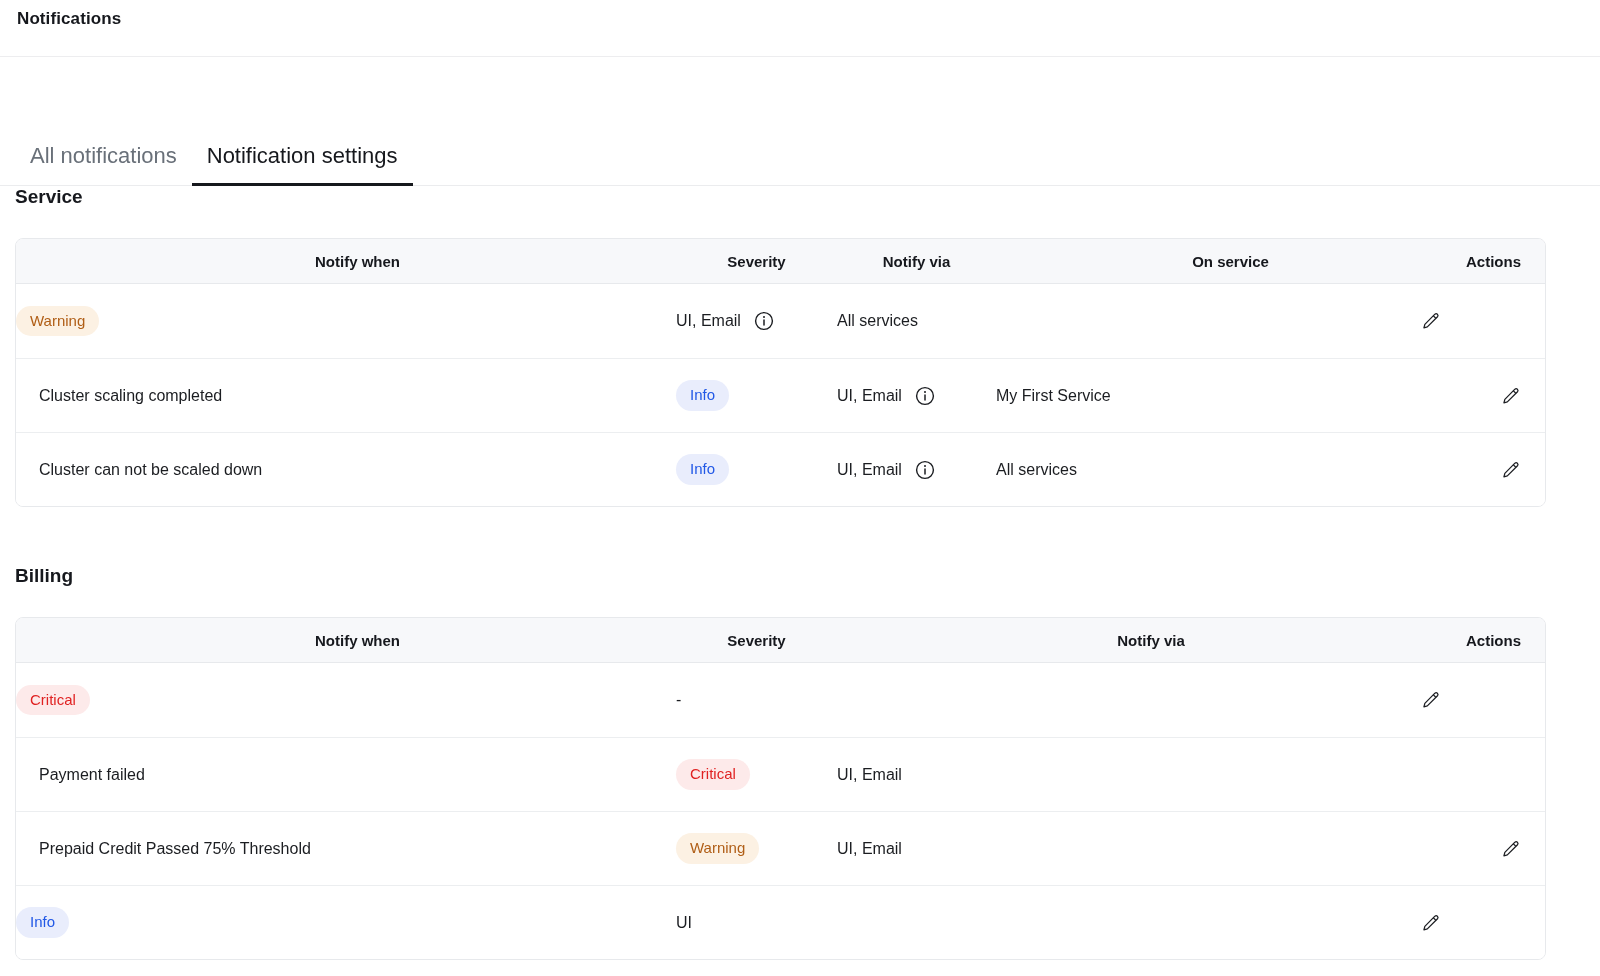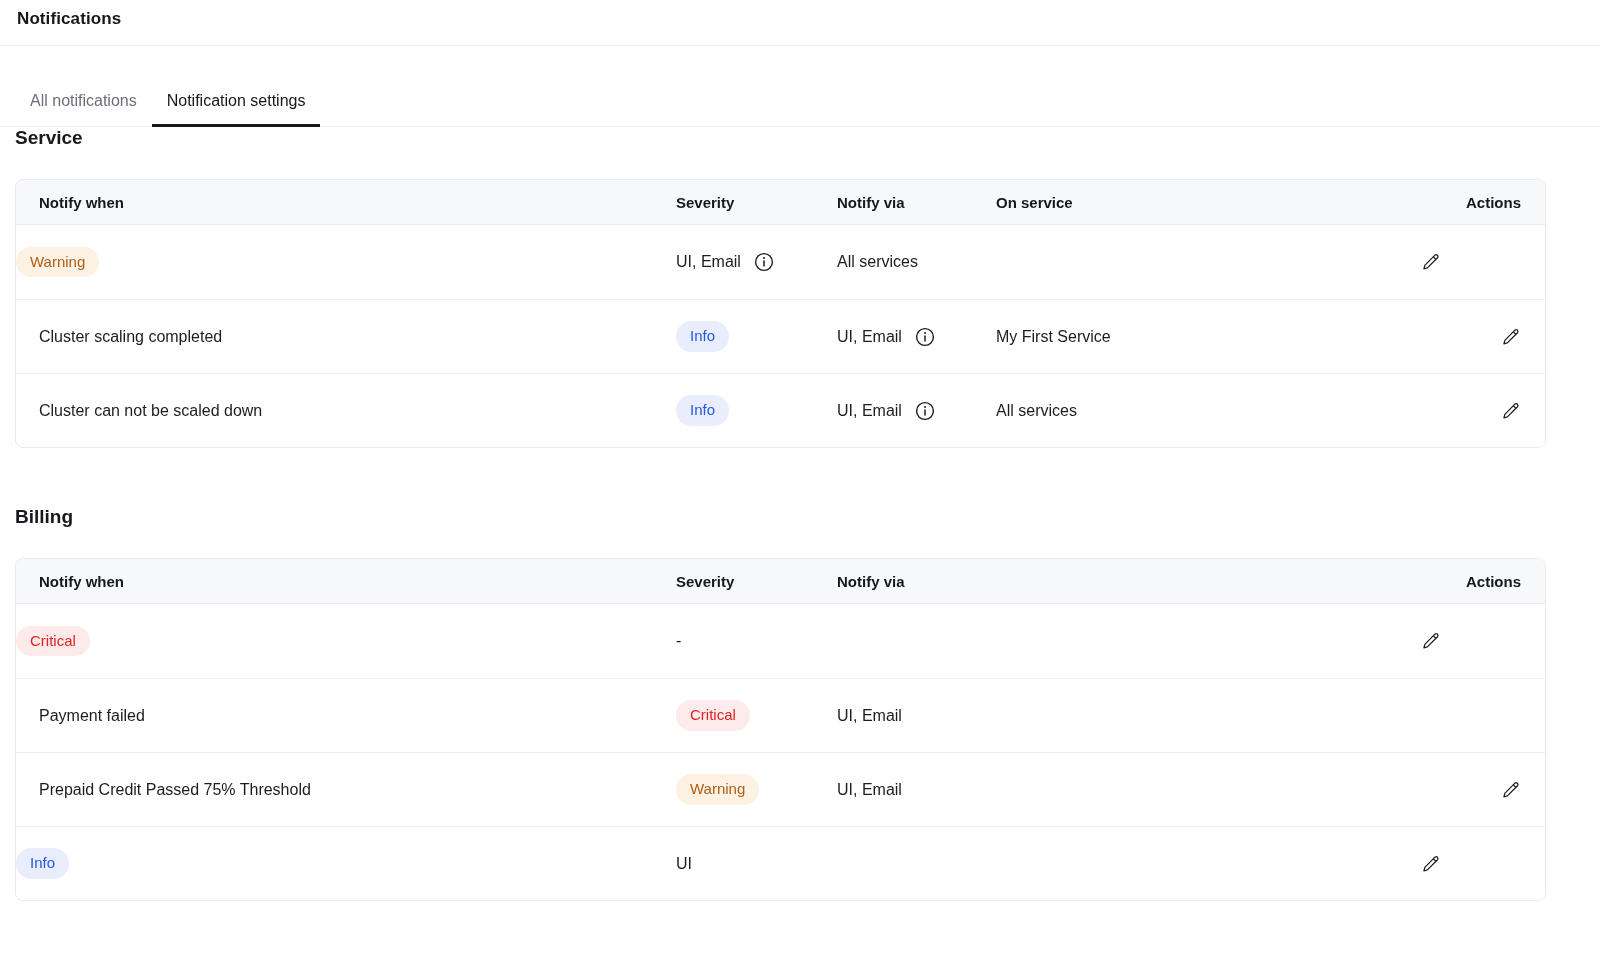--- a/index.html
+++ b/index.html
@@ -7,45 +7,46 @@
   body {
     width: 1600px;
     height: 976px;
     font-family: "Liberation Sans", "DejaVu Sans", sans-serif;
     color: #1b1d21;
     overflow: hidden;
   }
 
   
   .page-header {
-    height: 46px;
+    height: 57px;
     padding: 9px 0 0 17px;
     border-bottom: 1px solid #ededef;
   }
   .page-title {
     font-size: 17px;
     font-weight: 700;
     color: #16181d;
     letter-spacing: .1px;
   }
 
   
   .tabs-bar {
     margin-top: 46px;
     padding-left: 15px;
     border-bottom: 1px solid #ebecee;
     display: flex;
   }
   .tab {
     position: relative;
     padding: 0 15px 16px 15px;
-    font-size: 16px;
+    font-size: 22px;
     cursor: pointer;
     color: #697079;
     white-space: nowrap;
+    margin-top: 40px;
   }
   .tab.active { color: #16181d; }
   .tab.active::after {
     content: "";
     position: absolute;
     left: 0; right: 0; bottom: -1px;
     height: 3px;
     background: #16181d;
   }
 
@@ -70,20 +71,21 @@
     align-items: center;
     height: 45px;
     background: #f7f8fa;
     border-bottom: 1px solid #e7e9ec;
   }
   .th {
     font-size: 15px;
     font-weight: 600;
     color: #16181d;
     white-space: nowrap;
+    text-align: center;
   }
   .tr {
     display: grid;
     align-items: center;
     height: 74px;
     background: #fff;
   }
   .tr + .tr { border-top: 1px solid #eceef0; }
   .td {
     font-size: 16px;

